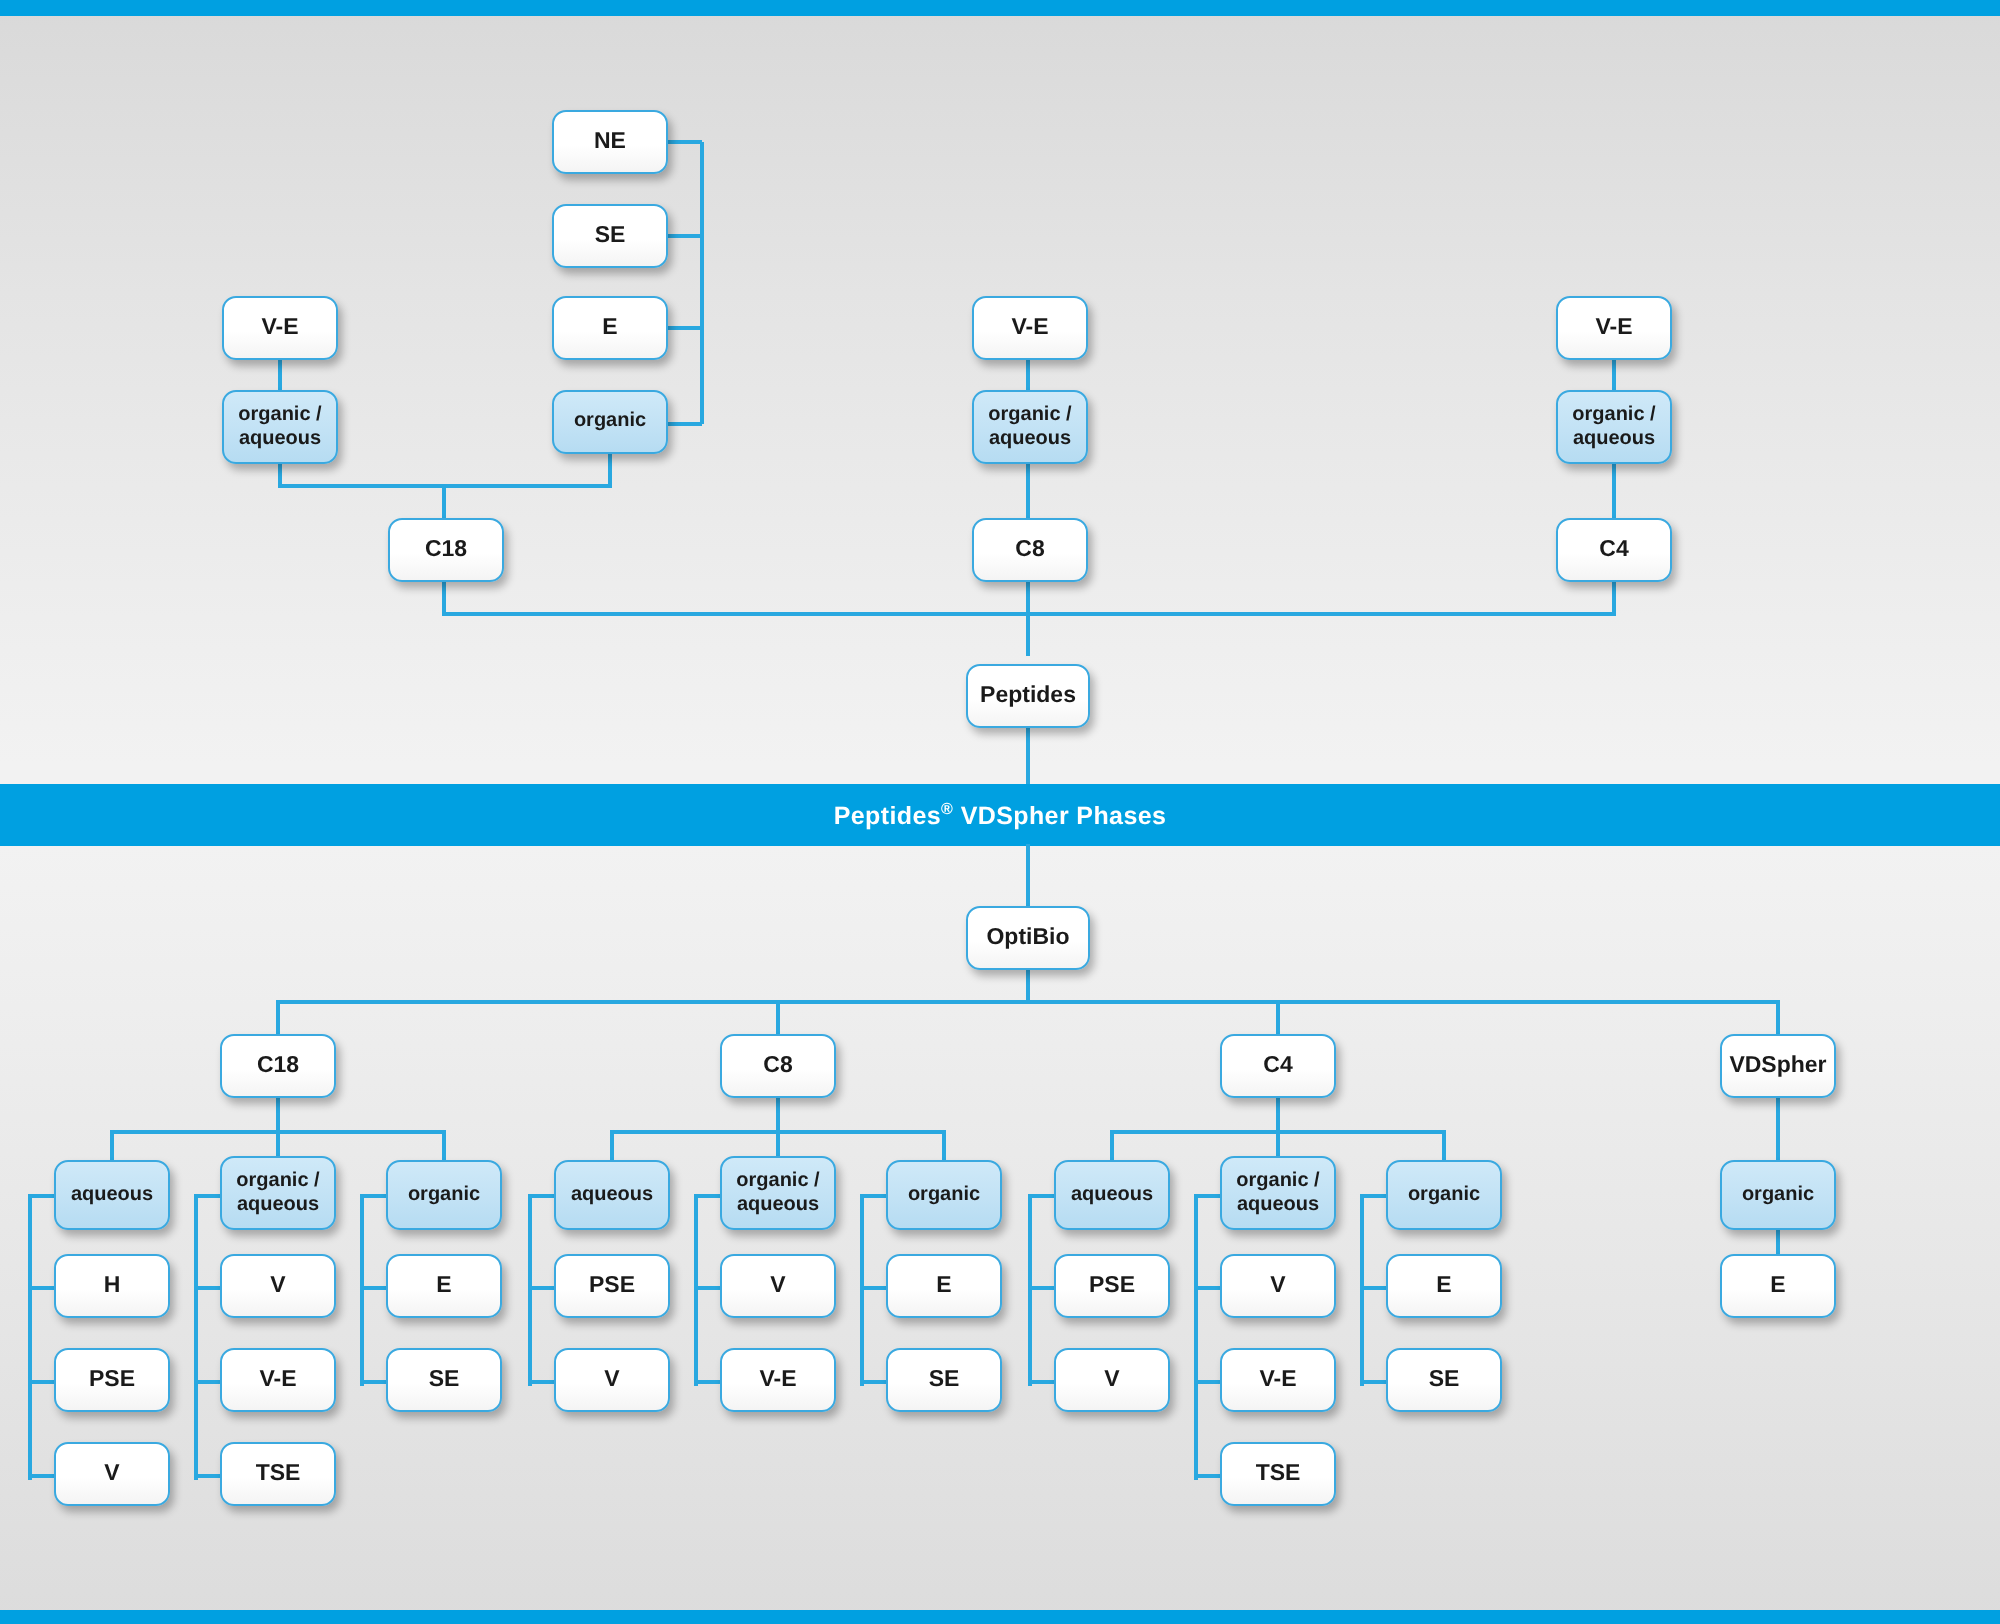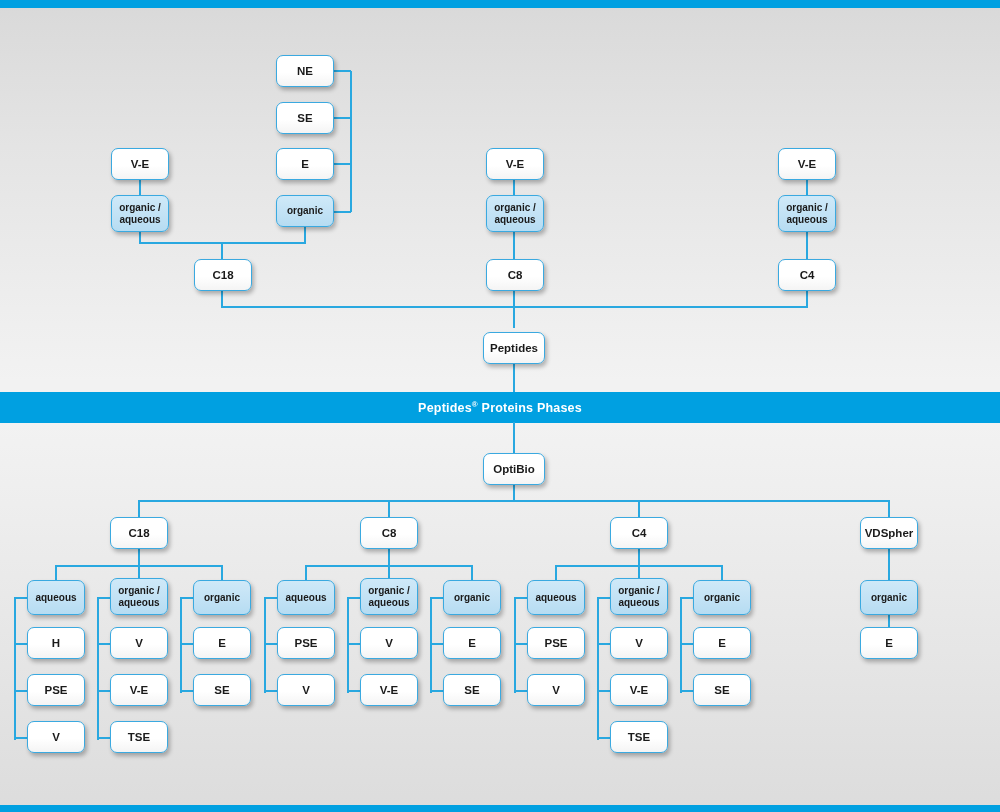--- a/index.html
+++ b/index.html
@@ -132,21 +132,21 @@
   <div class="ln lnh" style="left:221px;top:306px;width:587px;"></div>
   <div class="ln lnv" style="left:513px;top:291px;height:37px;"></div>
 
   <div class="node" style="left:483px;top:332px;width:62px;height:32px;">
     <span class="txt">Peptides</span>
   </div>
 
   <div class="ln lnv" style="left:513px;top:360px;height:33px;"></div>
 
   <div id="banner">
-    <span class="btext"><span>Peptides</span><sup>®</sup><span> Proteins Phases</span></span>
+    <span class="btext"><span>Peptides</span><sup>®</sup><span> VDSpher Phases</span></span>
   </div>
 
   <div class="ln lnv" style="left:513px;top:422px;height:31px;"></div>
 
   <div class="node" style="left:483px;top:453px;width:62px;height:32px;">
     <span class="txt">OptiBio</span>
   </div>
 
   <div class="ln lnv" style="left:513px;top:485px;height:17px;"></div>
   <div class="ln lnh" style="left:138px;top:500px;width:751px;"></div>

